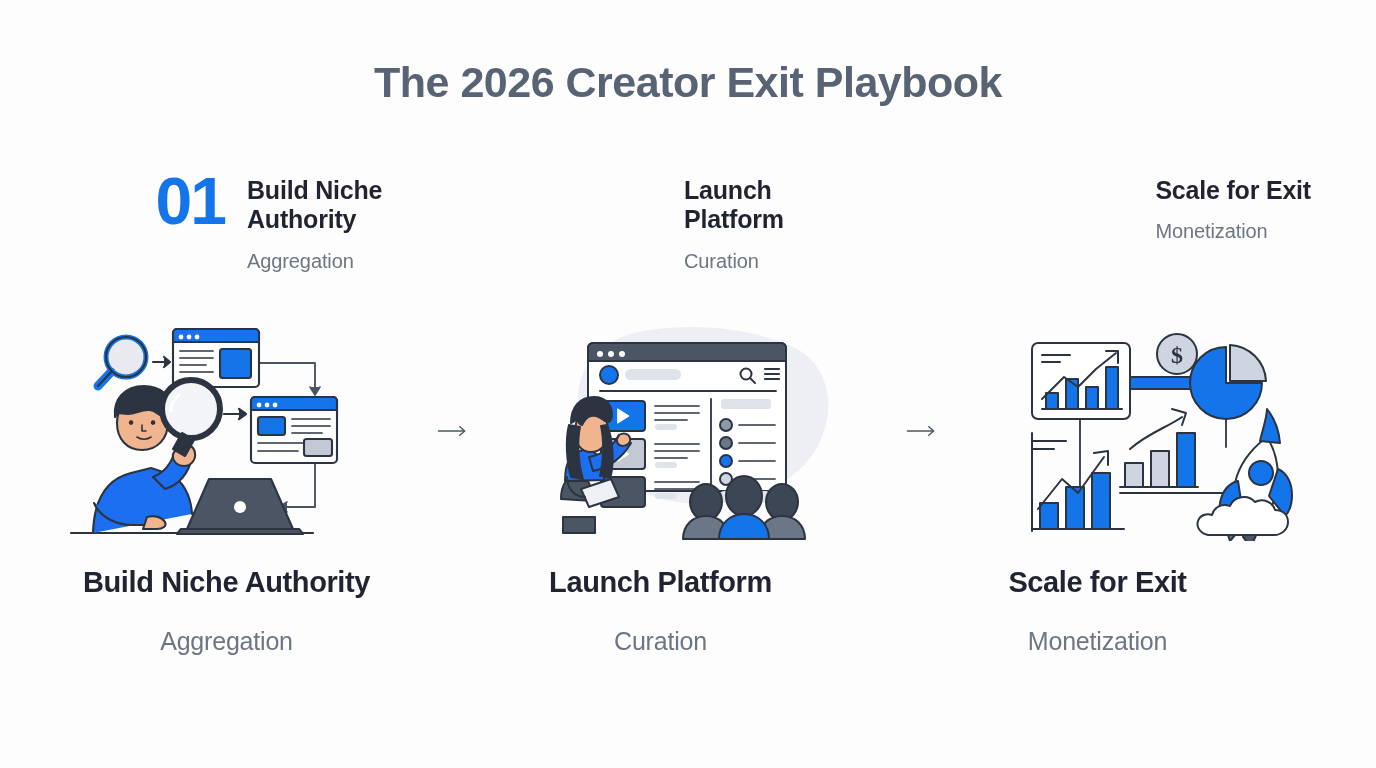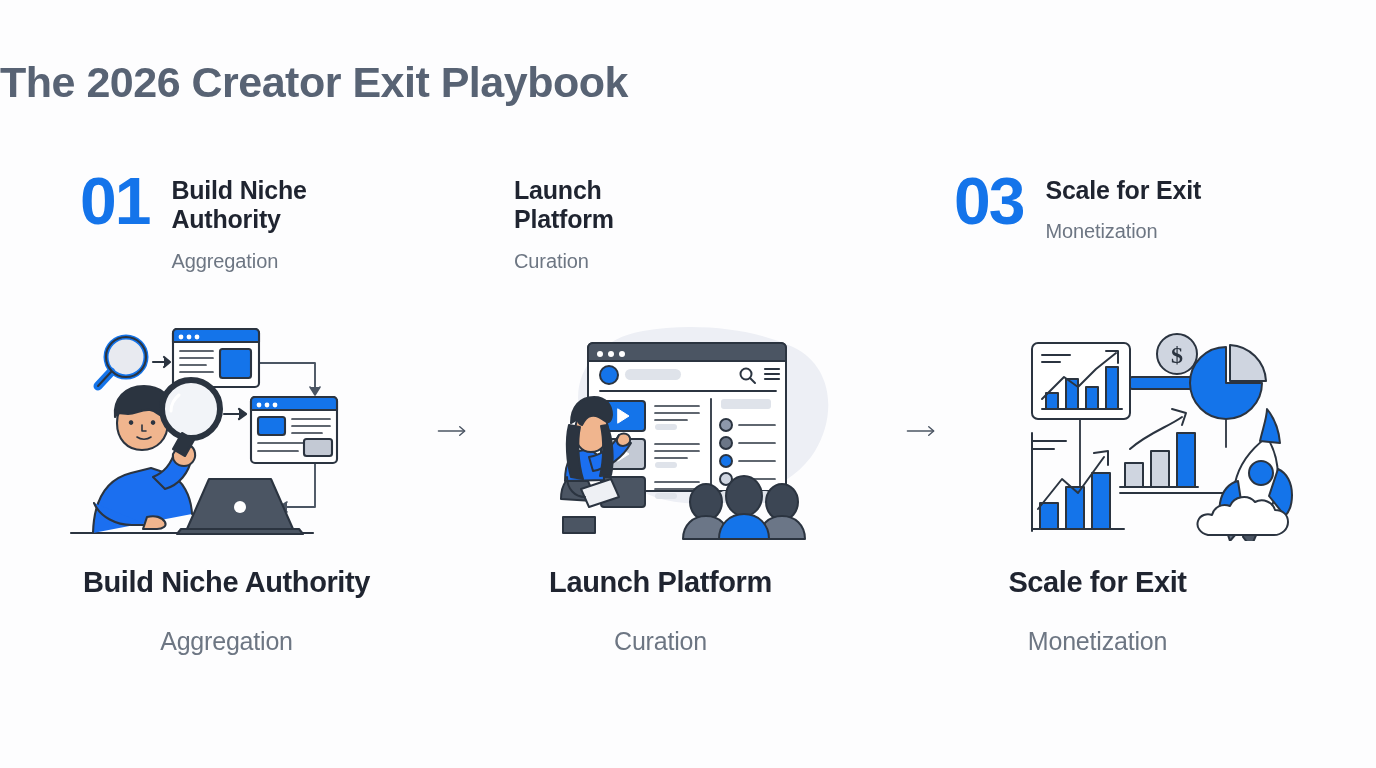--- a/index.html
+++ b/index.html
@@ -7,31 +7,31 @@
     width: 1376px; height: 768px;
     background: #fdfdfe;
     font-family: "Liberation Sans", sans-serif;
     overflow: hidden;
   }
   .page { position: relative; width: 1376px; height: 768px; background: #fdfdfe; }
 
   
   .title {
     position: absolute; top: 58px; left: 0; width: 1376px;
-    text-align: left;
+    text-align: center;
     font-size: 43px; font-weight: 700; letter-spacing: -0.5px;
     color: #586374;
   }
 
   
   .steps-row {
     position: absolute; top: 168px; left: 0; width: 1376px;
     display: flex;
   }
-  .step-head { width: 437px; display: flex; align-items: flex-start; }
+  .step-head { width: 437px; display: flex; align-items: flex-start; justify-content: flex-end; }
   .step-head.s1 { padding-left: 80px; }
   .step-head.s2 { padding-left: 77px; }
   .step-head.s3 { padding-left: 80px; }
   .step-num {
     font-size: 66px; font-weight: 700; color: #1474ea;
     line-height: 0.96; letter-spacing: -2px;
     margin-right: 22px; margin-top: 2px;
   }
   .step-text { padding-top: 8px; }
   .step-title {
@@ -78,21 +78,20 @@
     </div>
 
     <div class="step-head s2">
       <div class="step-text">
         <div class="step-title">Launch Platform</div>
         <div class="step-sub">Curation</div>
       </div>
     </div>
 
     <div class="step-head s3">
-      <div class="step-num">03</div>
       <div class="step-text">
         <div class="step-title">Scale for Exit</div>
         <div class="step-sub">Monetization</div>
       </div>
     </div>
 
   </div>
 
   <div class="art-row">
 

